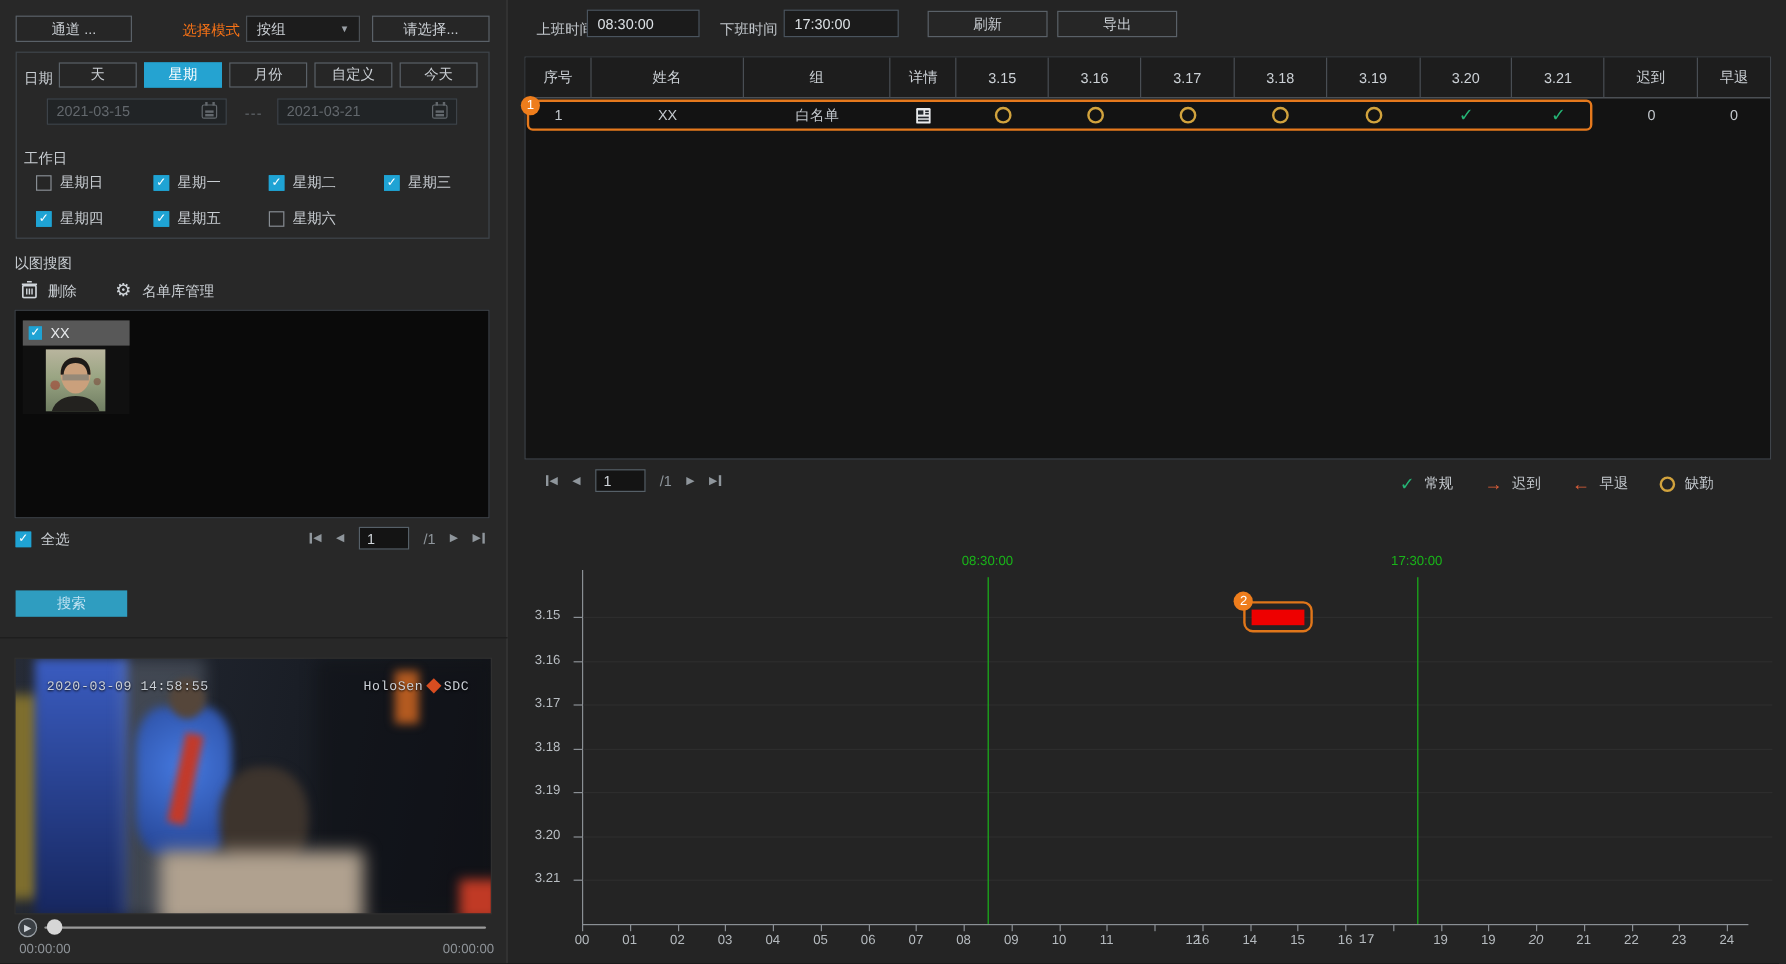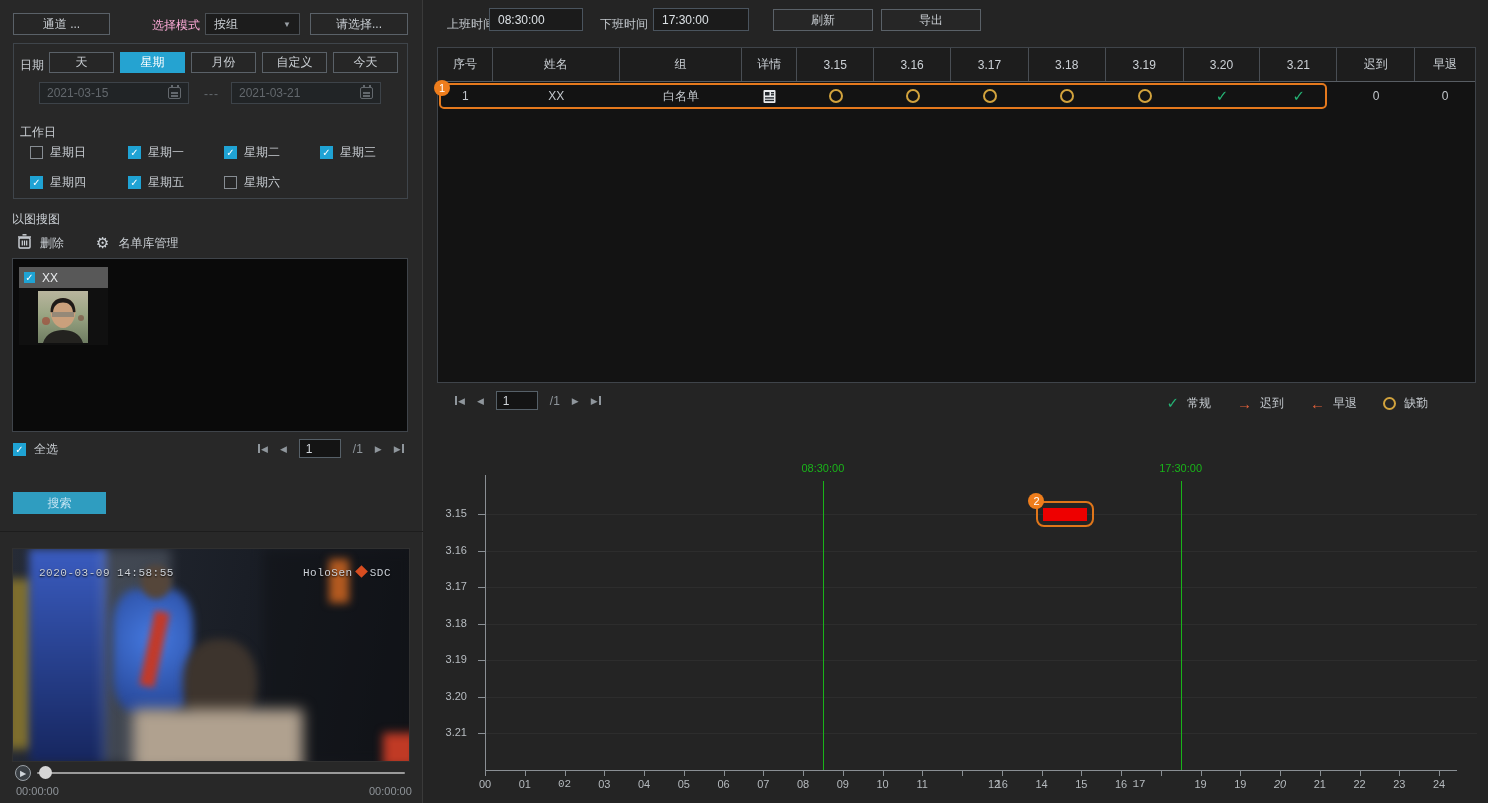--- a/index.html
+++ b/index.html
@@ -6,21 +6,21 @@
   html,body{background:#161616}
   .app{position:relative;width:1488px;height:803px;background:#242424;overflow:hidden;
        font-family:"Liberation Sans","DejaVu Sans",sans-serif;font-size:12px;color:#c9ced3}
   .abs{position:absolute}
 
   
   .sidebar{position:absolute;left:0;top:0;width:423px;height:803px;background:#282828;border-right:1px solid #3a3a3a}
   .btn{background:#262626;border:1px solid #5a6168;color:#c9ced3;font-size:12px;text-align:center;cursor:pointer;
        font-family:inherit}
   .sb-channel{left:13px;top:13px;width:97px;height:22px}
-  .sb-mode-label{left:152px;top:17px;color:#f9a8d4}
+  .sb-mode-label{left:152px;top:17px;color:#f97316}
   .sb-select{left:205px;top:13px;width:95px;height:22px;background:#1c1c1c;border:1px solid #4a4f54;
              display:flex;align-items:center;padding:0 8px;justify-content:space-between}
   .caret{font-size:8px;color:#9aa0a6}
   .sb-pick{left:310px;top:13px;width:98px;height:22px}
 
   .date-panel{left:13px;top:43px;width:395px;height:156px;border:1px solid #3f454b}
   .dp-label{left:6px;top:13px}
   .mode-row{left:35px;top:8px;display:flex;gap:6px}
   .mode-btn{width:65px;height:21px;background:#262626;border:1px solid #5a6168;color:#c9ced3;font-size:12px;cursor:pointer;font-family:inherit}
   .mode-btn.active{background:#25a3d1;border-color:#25a3d1;color:#fff}
@@ -401,21 +401,21 @@
         <div class="ytick" style="left: 55px; top: 236.5px;"></div>
         <div class="ylab" style="left: 0px; top: 229.5px; width: 44px;">3.20</div>
         <div class="gridline" style="left: 63px; top: 273px; width: 991px; height: 1px;"></div>
         <div class="ytick" style="left: 55px; top: 273px;"></div>
         <div class="ylab" style="left: 0px; top: 266px; width: 44px;">3.21</div>
         <div class="xtick" style="left: 62px; top: 310px; height: 6px;"></div>
         <div class="xlab" style="left: 49px; top: 318px; width: 26px;">00</div>
         <div class="xtick" style="left: 101.75px; top: 310px; height: 6px;"></div>
         <div class="xlab" style="left: 88.75px; top: 318px; width: 26px;">01</div>
         <div class="xtick" style="left: 141.5px; top: 310px; height: 6px;"></div>
-        <div class="xlab" style="left: 128.5px; top: 318px; width: 26px; font-family: Liberation Mono, monospace;">02</div>
+        <div class="xlab" style="left: 128.5px; top: 318px; width: 26px;">02</div>
         <div class="xtick" style="left: 181.25px; top: 310px; height: 6px;"></div>
         <div class="xlab" style="left: 168.25px; top: 318px; width: 26px;">03</div>
         <div class="xtick" style="left: 221px; top: 310px; height: 6px;"></div>
         <div class="xlab" style="left: 208px; top: 318px; width: 26px;">04</div>
         <div class="xtick" style="left: 260.75px; top: 310px; height: 6px;"></div>
         <div class="xlab" style="left: 247.75px; top: 318px; width: 26px;">05</div>
         <div class="xtick" style="left: 300.5px; top: 310px; height: 6px;"></div>
         <div class="xlab" style="left: 287.5px; top: 318px; width: 26px;">06</div>
         <div class="xtick" style="left: 340.25px; top: 310px; height: 6px;"></div>
         <div class="xlab" style="left: 327.25px; top: 318px; width: 26px;">07</div>

